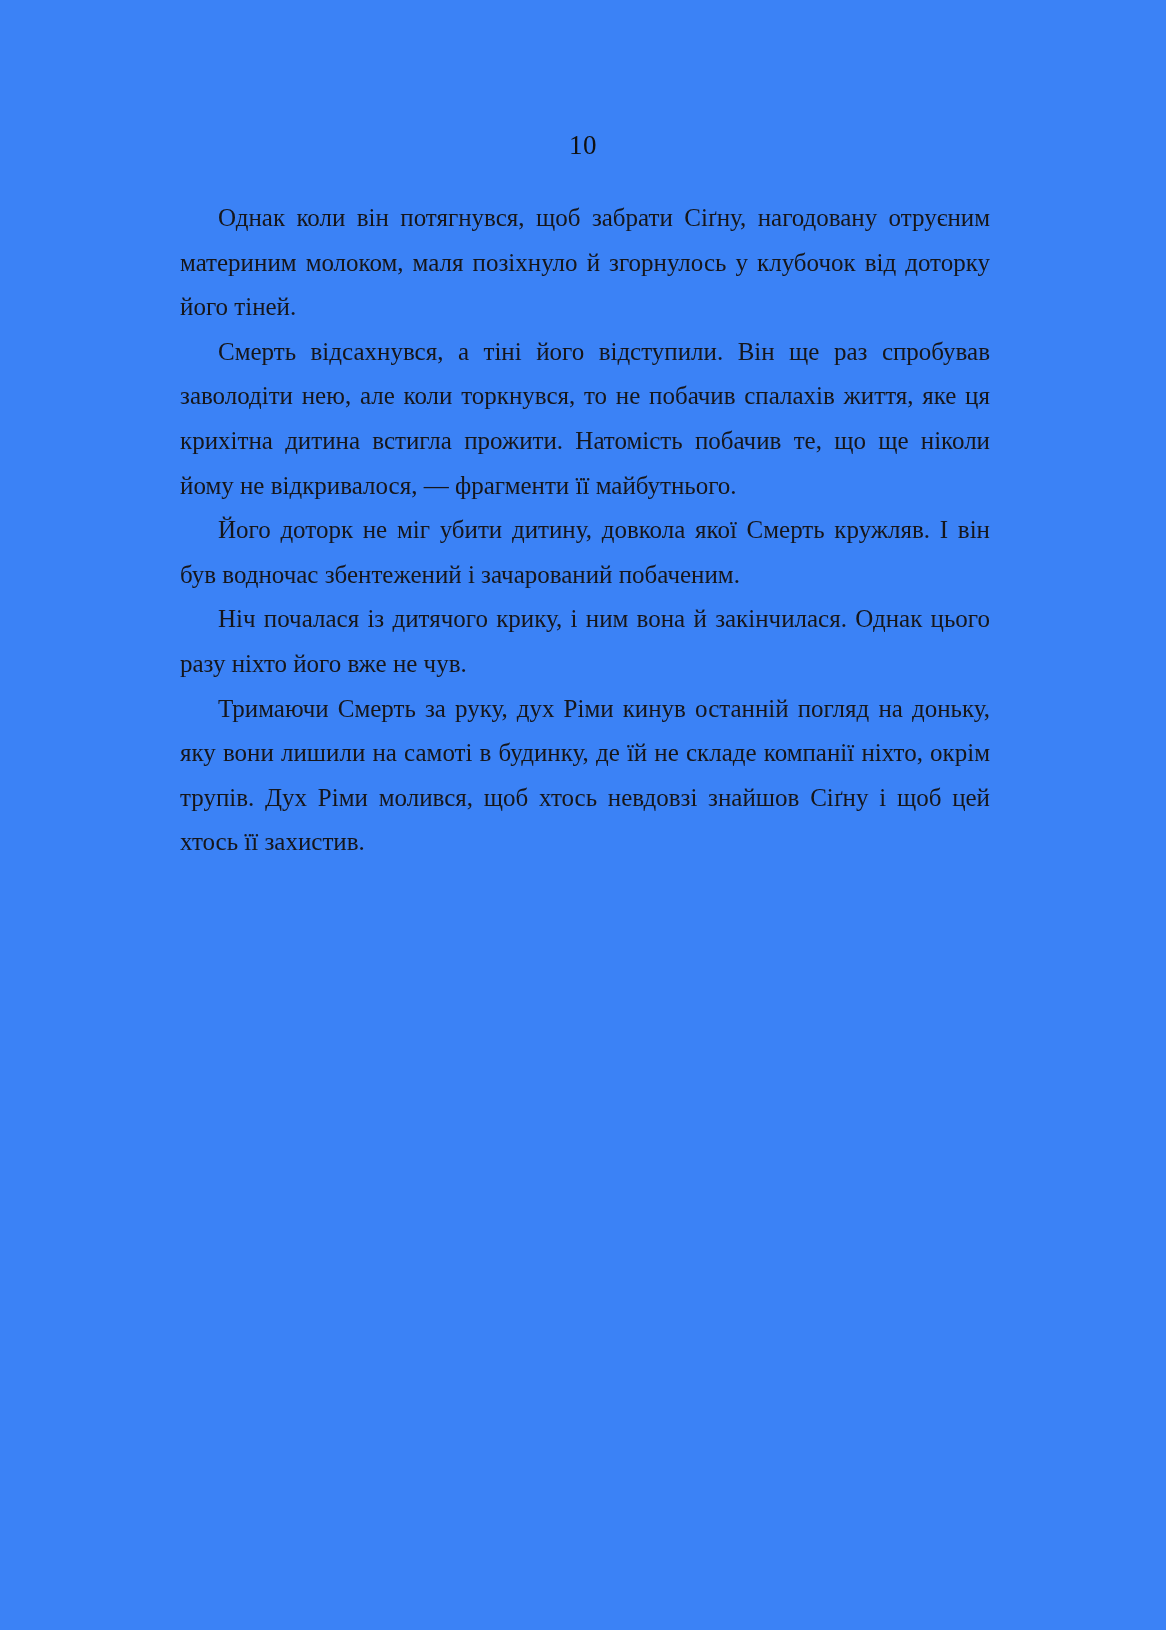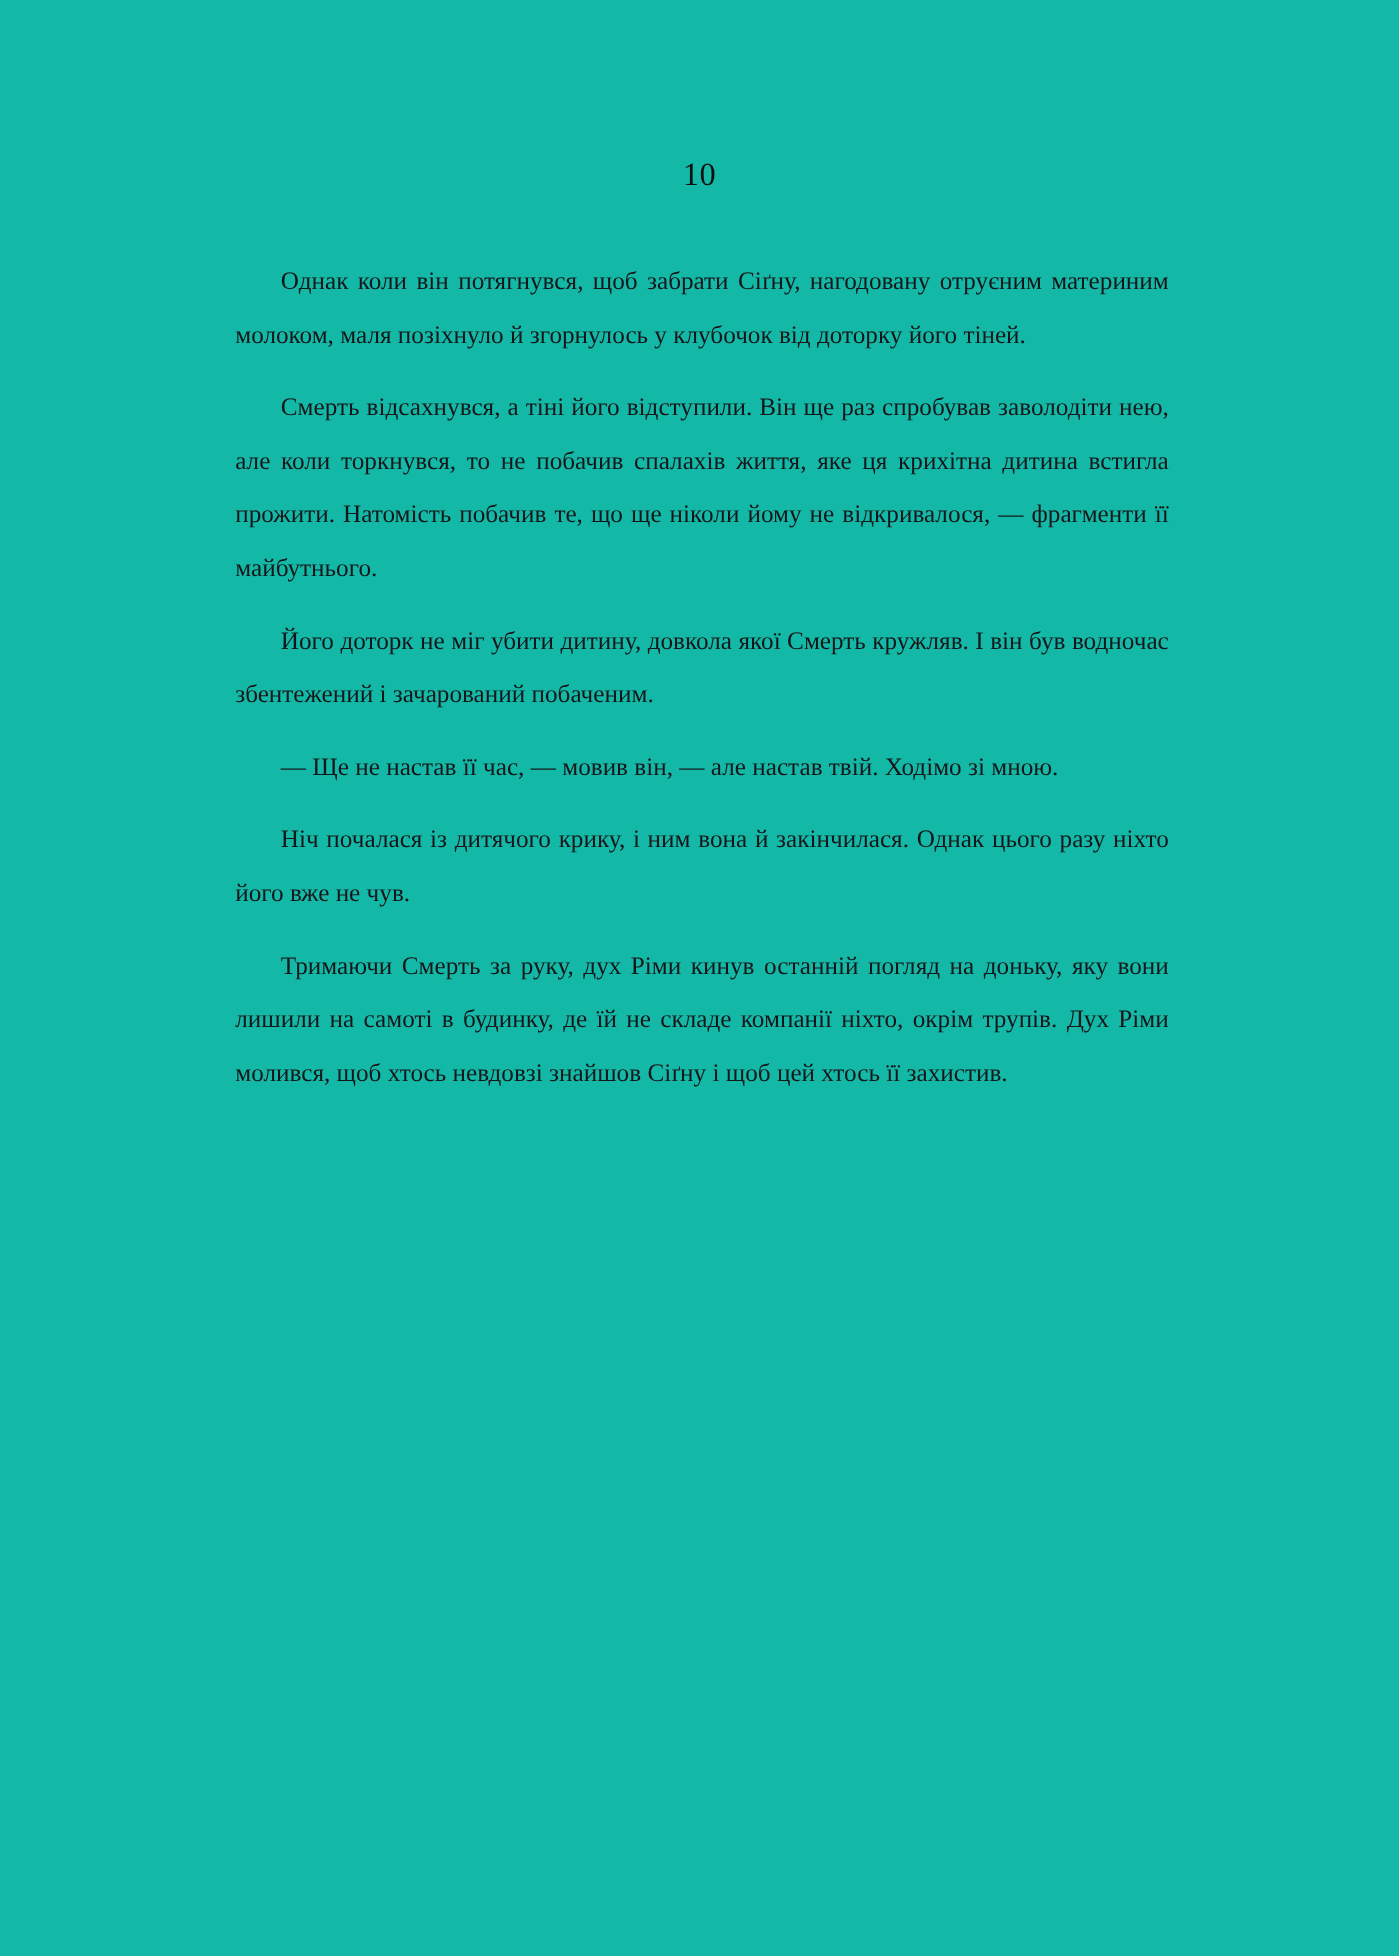--- a/index.html
+++ b/index.html
@@ -10,21 +10,21 @@
   }
   body {
     font-family: "Liberation Serif", "DejaVu Serif", serif;
     color: #1a1a1a;
   }
   .page {
     position: relative;
     width: 1166px;
     height: 1630px;
     margin: 0 auto;
-    background: #14b8a6;
+    background: #3b82f6;
     box-sizing: border-box;
     overflow: hidden;
   }
   .folio {
     position: absolute;
     top: 130px;
     left: 0;
     width: 1166px;
     text-align: center;
     font-size: 27px;
@@ -32,42 +32,41 @@
     color: #111111;
     font-family: "Liberation Serif", "DejaVu Serif", serif;
   }
   .textblock {
     position: absolute;
     top: 196px;
     left: 180px;
     width: 810px;
   }
   .para {
-    margin: 16px;
+    margin: 0;
     text-indent: 38px;
     text-align: justify;
-    font-size: 21px;
+    font-size: 25px;
     line-height: 44.6px;
     hyphens: manual;
     -webkit-hyphens: manual;
     word-spacing: 0px;
     color: #16161a;
   }
   
   .para:last-child { margin-bottom: 0; }
 </style>
 </head>
 <body>
 
 <div class="page">
 
   <div class="folio">10</div>
 
   <div class="textblock">
     <p class="para">Однак коли він потягнувся, щоб забрати Сіґну, нагодовану отруєним материним молоком, маля позіхнуло й згорнулось у клубочок від доторку його тіней.</p>
     <p class="para">Смерть відсахнувся, а тіні його відступили. Він ще раз спробував заволодіти нею, але коли торкнувся, то не побачив спалахів життя, яке ця крихітна дитина встигла прожити. Натомість побачив те, що ще ніколи йому не відкривалося, — фрагменти її майбутнього.</p>
     <p class="para">Його доторк не міг убити дитину, довкола якої Смерть кружляв. І він був водночас збентежений і зачарований побаченим.</p>
-    <p class="para">— Ще не настав її час, — мовив він, — але настав твій. Ходімо зі мною.</p>
     <p class="para">Ніч почалася із дитячого крику, і ним вона й закінчилася. Однак цього разу ніхто його вже не чув.</p>
     <p class="para">Тримаючи Смерть за руку, дух Ріми кинув останній погляд на доньку, яку вони лишили на самоті в будинку, де їй не складе компанії ніхто, окрім трупів. Дух Ріми молився, щоб хтось невдовзі знайшов Сіґну і щоб цей хтось її захистив.</p>
   </div>
 
 </div>
 
 </body></html>

